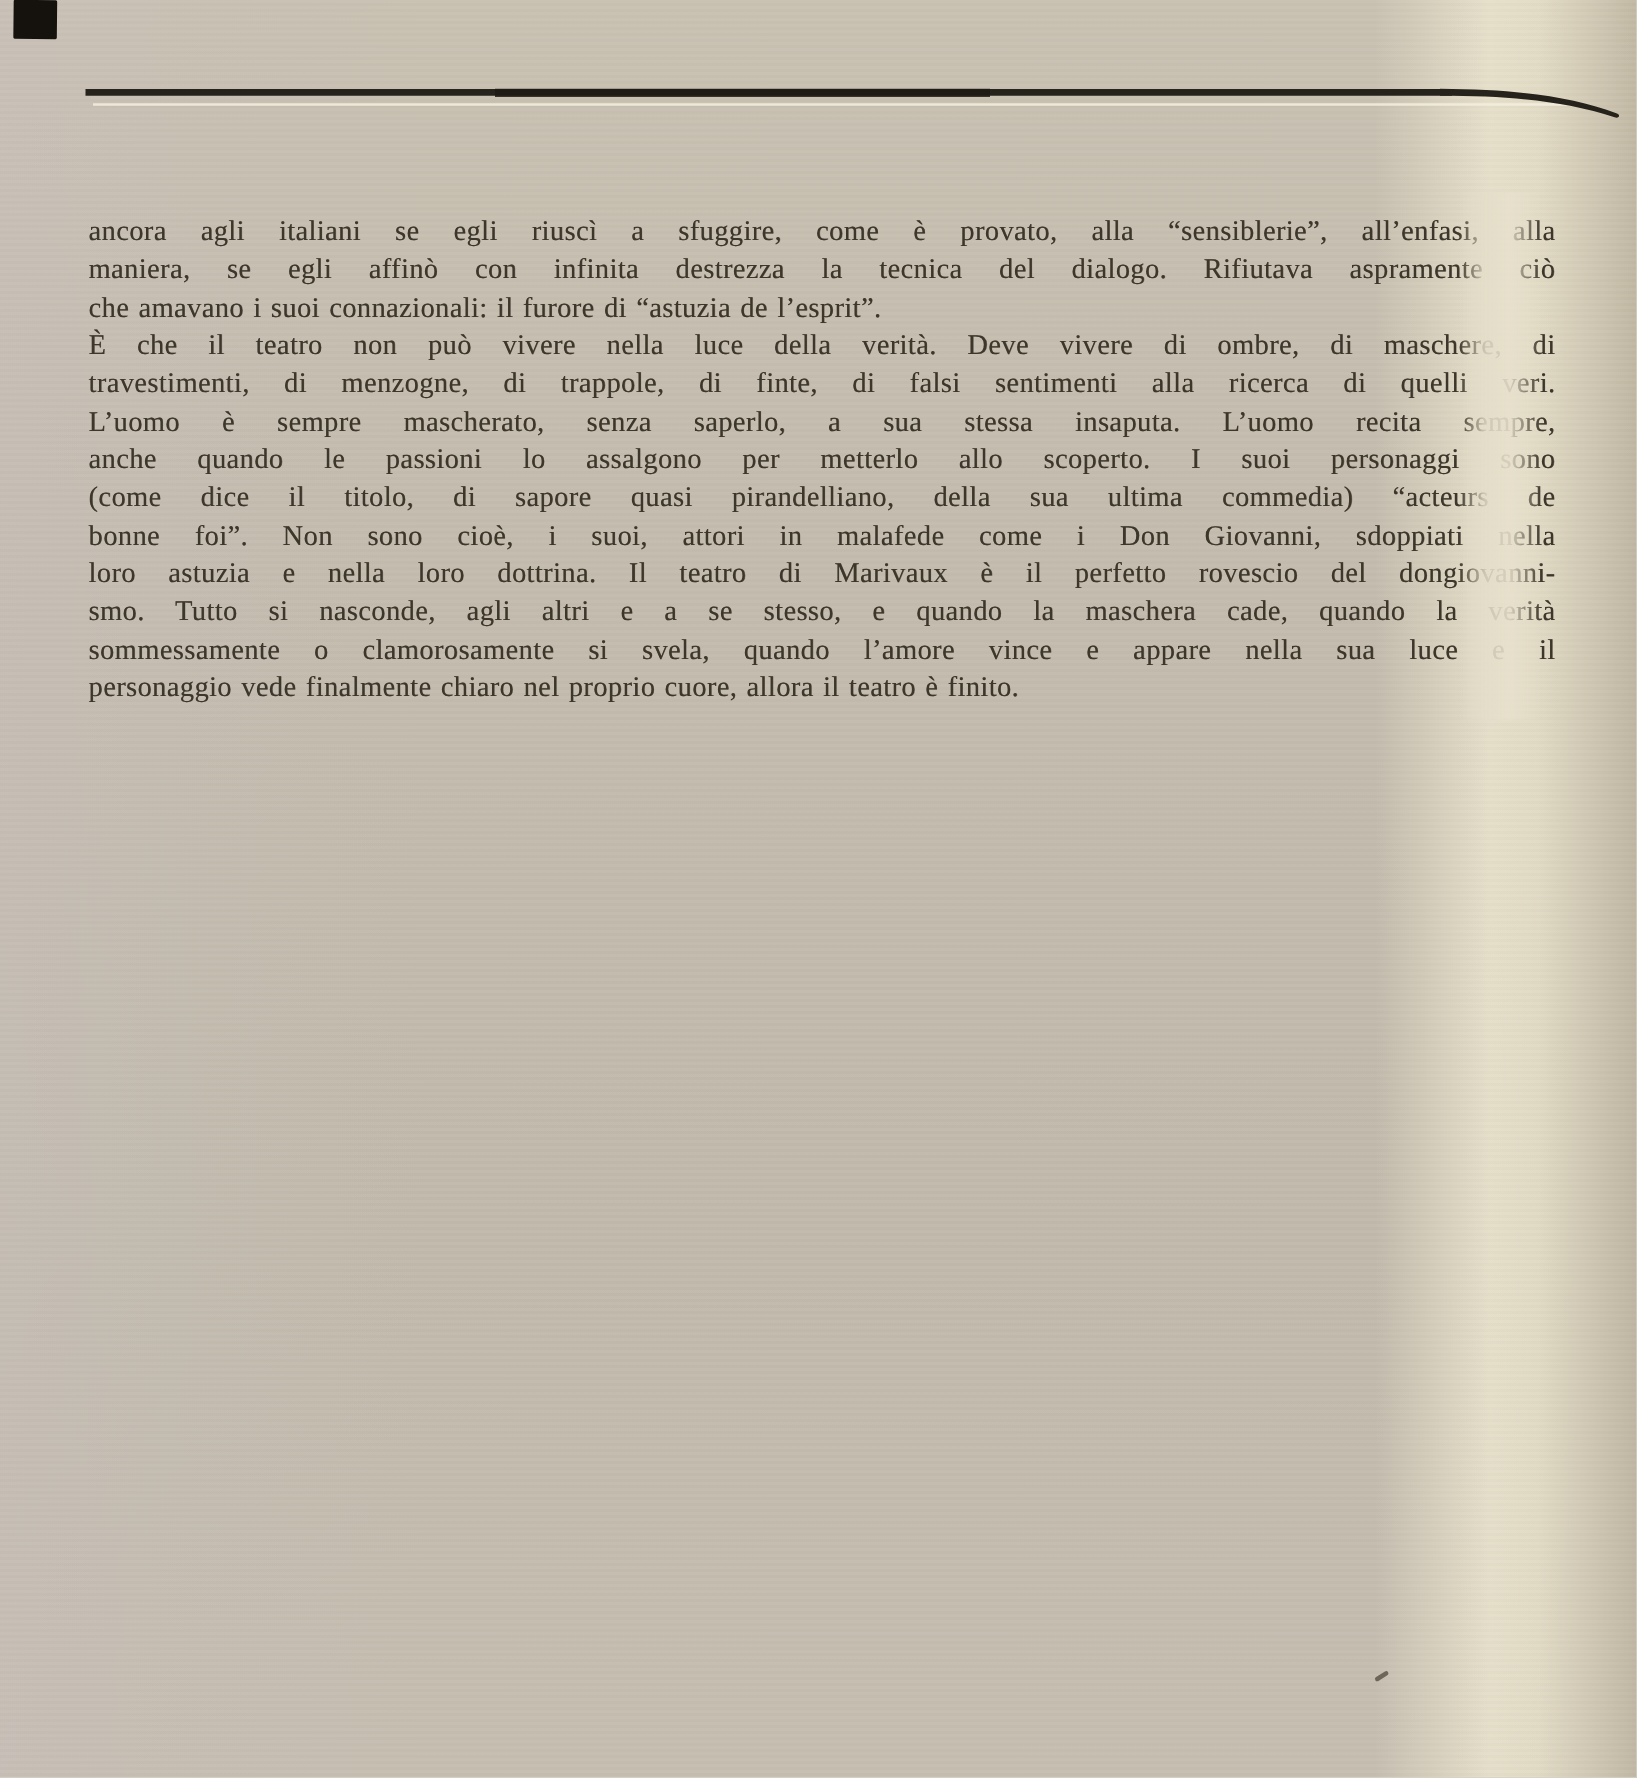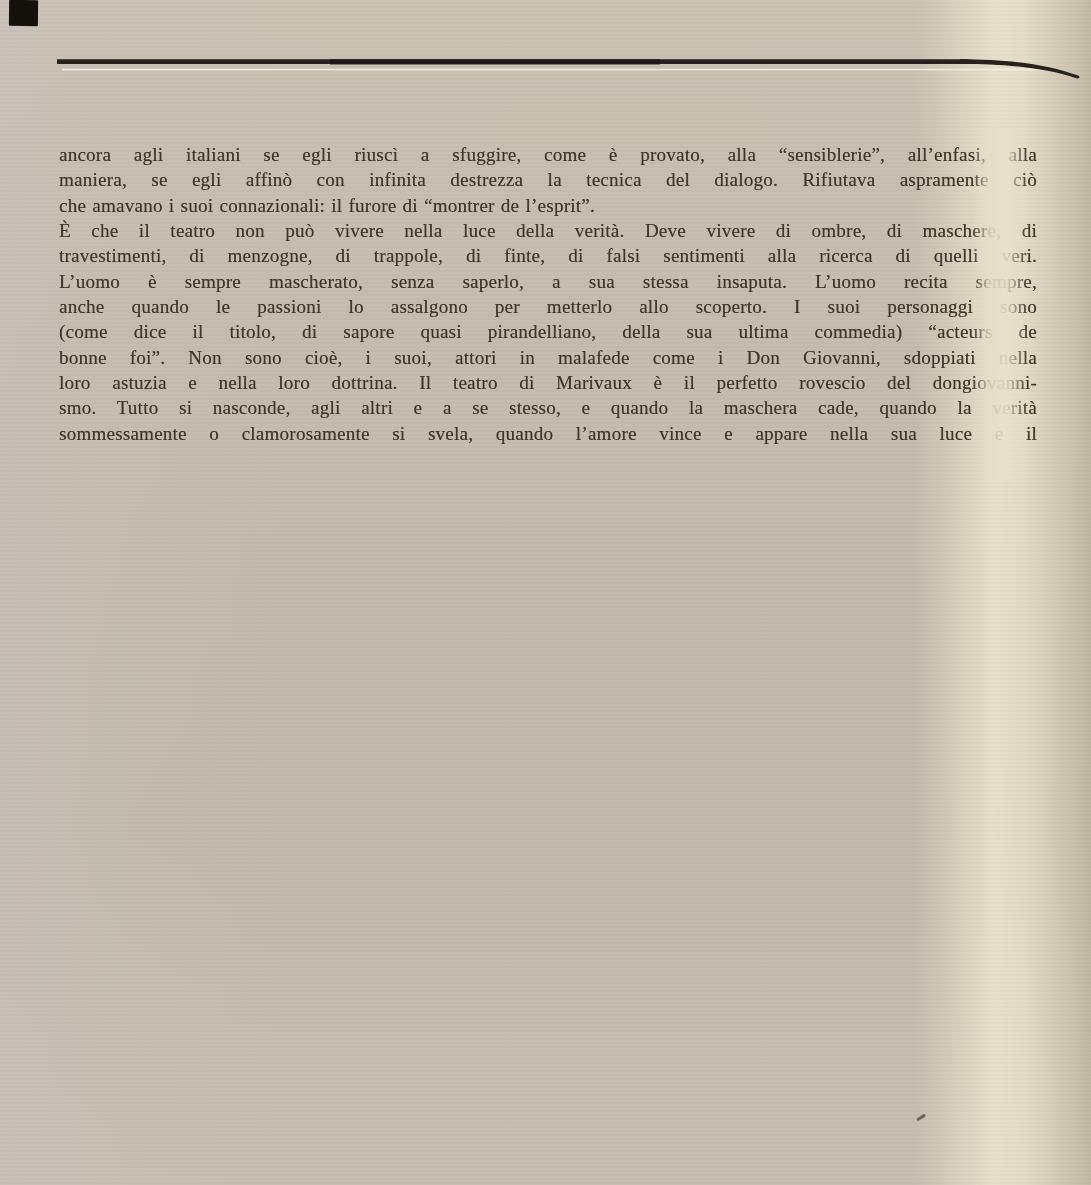--- a/index.html
+++ b/index.html
@@ -102,29 +102,30 @@
 
     <path d="M57,61.6 H968" stroke="#26221c" stroke-width="4.6" fill="none"></path>
     <path d="M330,61.9 H660" stroke="#1d1a15" stroke-width="5.4" fill="none" opacity="0.85"></path>
 
     <path d="M960,59.2 C1012,59.6 1047,64.2 1078,75.6 C1080.4,76.6 1079.6,79.2 1076.4,78.2 C1044,67.6 1008,63.9 960,63.9 Z" fill="#26221c"></path>
   </svg>
 
   <div class="text-block">
     <div class="tline">ancora agli italiani se egli riuscì a sfuggire, come è provato, alla “sensiblerie”, all’enfasi, alla</div>
     <div class="tline">maniera, se egli affinò con infinita destrezza la tecnica del dialogo. Rifiutava aspramente ciò</div>
-    <div class="tline pend">che amavano i suoi connazionali: il furore di “montrer de l’esprit”.</div>
+    <div class="tline pend">che amavano i suoi connazionali: il furore di “astuzia de l’esprit”.</div>
     <div class="tline">È che il teatro non può vivere nella luce della verità. Deve vivere di ombre, di maschere, di</div>
     <div class="tline">travestimenti, di menzogne, di trappole, di finte, di falsi sentimenti alla ricerca di quelli veri.</div>
     <div class="tline">L’uomo è sempre mascherato, senza saperlo, a sua stessa insaputa. L’uomo recita sempre,</div>
     <div class="tline">anche quando le passioni lo assalgono per metterlo allo scoperto. I suoi personaggi sono</div>
     <div class="tline">(come dice il titolo, di sapore quasi pirandelliano, della sua ultima commedia) “acteurs de</div>
     <div class="tline">bonne foi”. Non sono cioè, i suoi, attori in malafede come i Don Giovanni, sdoppiati nella</div>
     <div class="tline">loro astuzia e nella loro dottrina. Il teatro di Marivaux è il perfetto rovescio del dongiovanni-</div>
     <div class="tline">smo. Tutto si nasconde, agli altri e a se stesso, e quando la maschera cade, quando la verità</div>
     <div class="tline">sommessamente o clamorosamente si svela, quando l’amore vince e appare nella sua luce e il</div>
+    <div class="tline pend">personaggio vede finalmente chiaro nel proprio cuore, allora il teatro è finito.</div>
   </div>
 
   <div class="fold-wash"></div>
 
   <div class="speck"></div>
 
 </div>
 
 </body></html>

